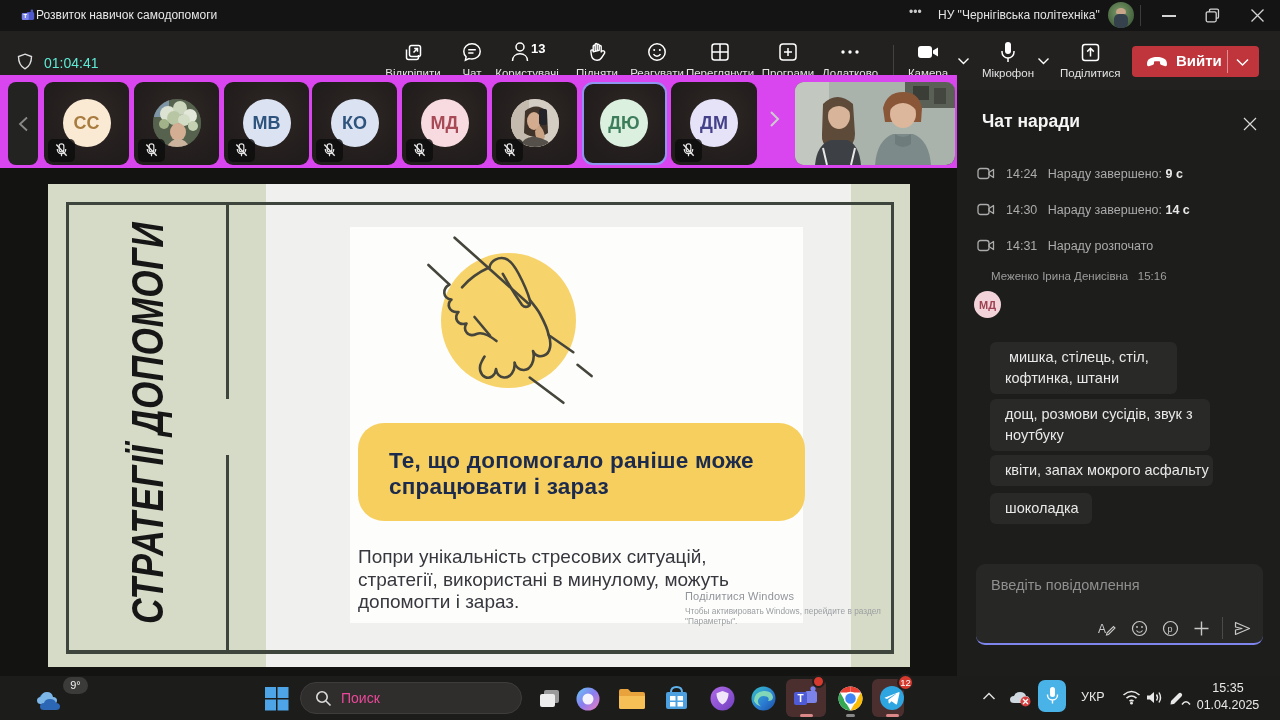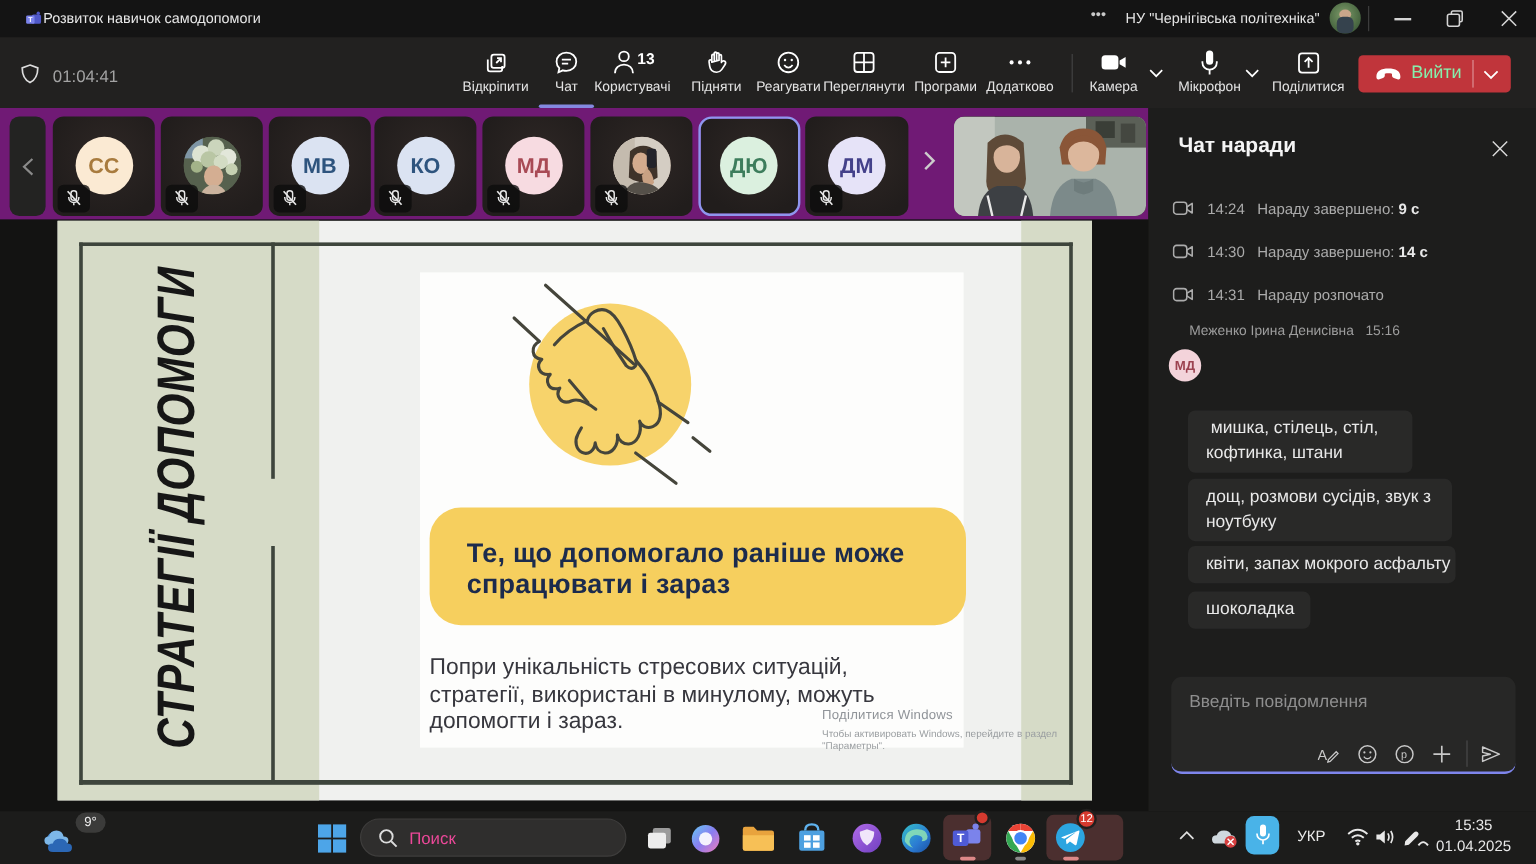--- a/index.html
+++ b/index.html
@@ -14,21 +14,21 @@
   #titlebar .dots { position:absolute; left:909px; top:5px; font-size:12px; color:#c9c9c9; letter-spacing:0px;}
   #titlebar .wttl { position:absolute; left:938px; top:0; line-height:31px; font-size:12px; color:#e4e4e4; }
 
   
   #toolbar { position:absolute; left:0; top:31px; width:1280px; height:59px; background:#222120; }
   .tbtn { position:absolute; top:8px; width:60px; height:48px; text-align:center; }
   .tbtn .ic { height:26px; display:flex; align-items:center; justify-content:center; }
   .tbtn .lb { margin-top:2px; font-size:11.5px; color:#e3e3e3; white-space:nowrap; }
 
   
-  #strip { position:absolute; left:0; top:90px; width:957px; height:93px; background:#701a75; }
+  #strip { position:absolute; left:0; top:75px; width:957px; height:93px; background:#d946ef; }
   .tile { position:absolute; top:7px; height:83px; border-radius:9px; background:radial-gradient(circle at 55% 40%, #2e2725 0%, #211d1c 75%); overflow:hidden; }
   .avatar { position:absolute; border-radius:50%; display:flex; align-items:center; justify-content:center; font-weight:bold; }
   .micchip { position:absolute; left:4px; bottom:3px; width:27px; height:23px; background:rgba(12,12,12,.8); border-radius:5px; display:flex; align-items:center; justify-content:center; }
 
   
   #stage { position:absolute; left:0; top:183px; width:957px; height:493px; background:#131312; }
   #slide { position:absolute; left:48px; top:1px; width:862px; height:483px; background:#f0f1ef; }
   #sageband { position:absolute; left:0; top:0; width:218px; height:483px; background:#d6dbc7; }
   .frameline { position:absolute; background:#3e453c; }
   #card { position:absolute; left:302px; top:43px; width:453px; height:396px; background:#fdfdfc; }
@@ -76,21 +76,21 @@
     </svg>
     <svg class="abs" style="left:1250px;top:8px" width="15" height="15" viewBox="0 0 15 15">
       <path d="M1.5 1.5 L13.5 13.5 M13.5 1.5 L1.5 13.5" stroke="#d4d4d4" stroke-width="1.3"></path>
     </svg>
   </div>
 
   <div id="toolbar">
     <svg class="abs" style="left:17px;top:22px" width="16" height="17" viewBox="0 0 16 17">
       <path d="M8 1.2 L14.5 3.6 C14.5 9 12.5 13.5 8 15.8 C3.5 13.5 1.5 9 1.5 3.6 Z" fill="none" stroke="#dddddd" stroke-width="1.4"></path>
     </svg>
-    <div class="abs" style="left:44px;top:24px;font-size:14px;color:#a3a3a3">01:04:41</div>
+    <div class="abs" style="left:44px;top:24px;font-size:14px;color:#5eead4">01:04:41</div>
 
     <div class="tbtn" style="left:383px">
       <div class="ic">
           <svg width="21" height="21" viewBox="0 0 21 21">
             <path d="M3.5 7.5 L3.5 15.5 Q3.5 17.5 5.5 17.5 L13.5 17.5 Q15.5 17.5 15.5 15.5 L15.5 13" fill="none" stroke="#fff" stroke-width="1.5"></path>
             <rect x="6.5" y="3.5" width="11" height="11" rx="2" fill="none" stroke="#fff" stroke-width="1.5"></rect>
             <path d="M10.5 10.5 L14.2 6.8 M11.2 6.5 L14.5 6.5 L14.5 9.8" fill="none" stroke="#fff" stroke-width="1.5"></path>
           </svg>
         </div>
       <div class="lb">Відкріпити</div>
@@ -196,21 +196,21 @@
             <path d="M10.5 14.5 L10.5 6.8 M7.2 9.6 L10.5 6.3 L13.8 9.6" fill="none" stroke="#fff" stroke-width="1.5"></path>
           </svg>
         </div>
       <div class="lb">Поділитися</div>
     </div>
 
     <div class="abs" style="left:1132px;top:15px;width:127px;height:31px;background:#c0353b;border-radius:4px">
       <svg class="abs" style="left:13px;top:9px" width="24" height="13" viewBox="0 0 24 13">
         <path d="M2 9 C2 4 6 2 12 2 C18 2 22 4 22 9 C22 11 21 11.5 19.5 11 L16.5 10 C15.5 9.7 15 9 15 8 L15 6.5 C13 6 11 6 9 6.5 L9 8 C9 9 8.5 9.7 7.5 10 L4.5 11 C3 11.5 2 11 2 9 Z" fill="#fff"></path>
       </svg>
-      <div class="abs" style="left:44px;top:6px;font-size:15px;font-weight:normal;color:#86efac">Вийти</div>
+      <div class="abs" style="left:44px;top:6px;font-size:15px;font-weight:bold;color:#ffffff">Вийти</div>
       <div class="abs" style="left:95px;top:4px;width:1px;height:23px;background:rgba(255,255,255,.45)"></div>
       <svg class="abs" style="left:103px;top:12px" width="15" height="9" viewBox="0 0 15 9">
           <path d="M2 1.5 L7.5 7 L13 1.5" fill="none" stroke="#fff" stroke-width="1.5"></path>
         </svg>
     </div>
   </div>
 
   <div id="strip">
     <div class="abs" style="left:8px;top:7px;width:30px;height:83px;background:#232322;border-radius:8px"></div>
     <svg class="abs" style="left:17px;top:40px" width="12" height="18" viewBox="0 0 12 18">
@@ -532,21 +532,21 @@
     <svg class="abs" style="left:837px;top:9px" width="27" height="27" viewBox="0 0 27 27">
       <circle cx="13.5" cy="13.5" r="12" fill="#fff"></circle>
       <path d="M13.5 1.5 A12 12 0 0 1 23.9 7.5 L13.5 7.5 Z" fill="#ea4335"></path>
       <path d="M23.9 7.5 A12 12 0 0 1 13.6 25.5 L18.7 16.5 Z" fill="#fbbc05"></path>
       <path d="M13.4 25.5 A12 12 0 0 1 3.1 7.6 L8.3 16.6 Z" fill="#34a853"></path>
       <path d="M3.1 7.6 A12 12 0 0 1 13.5 1.5 L13.5 7.5 Z" fill="#ea4335"></path>
       <circle cx="13.5" cy="13.5" r="6" fill="#4285f4" stroke="#fff" stroke-width="1.5"></circle>
     </svg>
     <div class="abs" style="left:846px;top:38px;width:9px;height:3px;border-radius:2px;background:#888"></div>
 
-    <div class="abs" style="left:872px;top:3px;width:64px;height:38px;background:#4b2f2f;border-radius:6px">
+    <div class="abs" style="left:872px;top:3px;width:32px;height:38px;background:#4b2f2f;border-radius:6px">
       <svg class="abs" style="left:7px;top:6px" width="26" height="26" viewBox="0 0 26 26">
         <circle cx="13" cy="13" r="12" fill="#2ca5e0"></circle>
         <path d="M5.5 12.8 L19.5 7.2 Q20.8 6.8 20.5 8.2 L18.2 18.6 Q17.9 19.9 16.7 19.2 L12.6 16.2 L10.5 18.2 Q9.8 18.9 9.6 17.8 L9.3 14.7 L17 8.9 Q17.4 8.5 16.8 8.7 L8 13.9 L5.6 13.1 Q4.5 12.8 5.5 12.8 Z" fill="#fff"></path>
       </svg>
       <div class="abs" style="left:25px;top:-5px;width:17px;height:17px;border-radius:50%;background:#d63a2f;border:2px solid #201f1e;color:#fff;font-size:9.5px;text-align:center;line-height:13px">12</div>
     </div>
     <div class="abs" style="left:886px;top:38px;width:13px;height:3px;border-radius:2px;background:#d88"></div>
 
     <svg class="abs" style="left:982px;top:16px" width="14" height="9" viewBox="0 0 14 9">
         <path d="M1.5 7 L7 1.5 L12.5 7" fill="none" stroke="#dddddd" stroke-width="1.5"></path>

